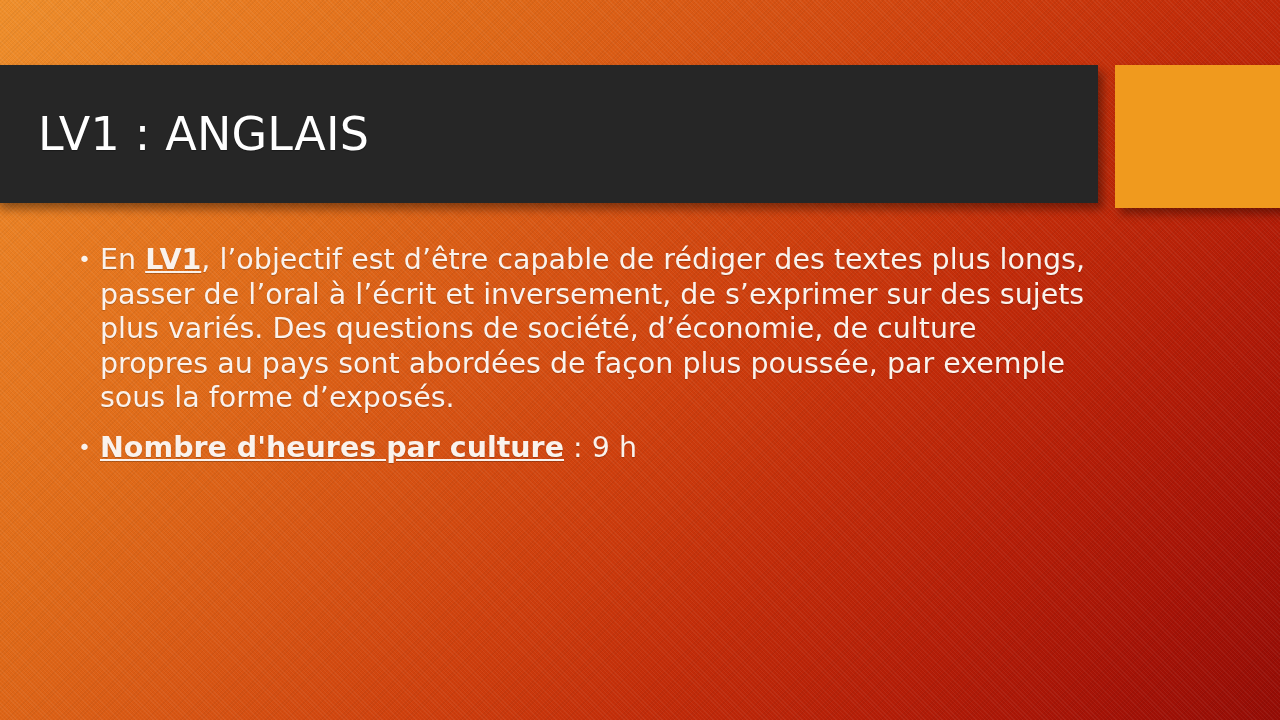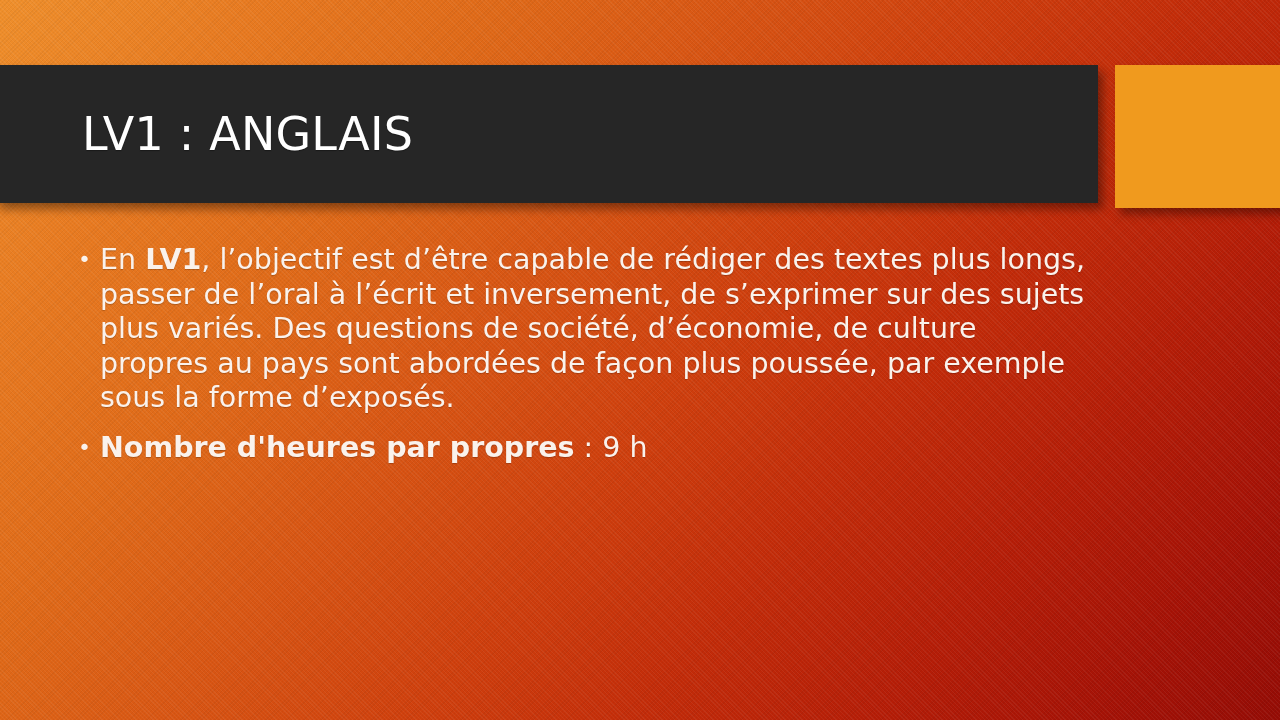--- a/index.html
+++ b/index.html
@@ -61,21 +61,21 @@
     display: flex;
     align-items: center;
   }
 
   .title-text {
     color: #ffffff;
     font-size: 46px;
     font-weight: 400;
     letter-spacing: 0.2px;
     line-height: 1;
-    margin-left: 88px;
+    margin-left: 44px;
     white-space: nowrap;
     text-shadow: 0 1px 1px rgba(0,0,0,0.35);
   }
 
   
   .accent-block {
     position: absolute;
     left: 1115px;
     top: 65px;
     width: 171px;
@@ -117,20 +117,21 @@
     user-select: none;
   }
 
   .bullet-text {
     flex: 1 1 auto;
     text-shadow: 0 1px 1px rgba(0,0,0,0.22);
   }
 
   .bullet-text b {
     font-weight: 700;
+    text-decoration: underline;
   }
 </style>
 </head>
 <body>
 
 <div class="slide">
 
   <div class="title-bar">
     <div class="title-text">LV1 : ANGLAIS</div>
   </div>
@@ -139,18 +140,18 @@
 
   <div class="body-area">
 
     <div class="bullet-row">
       <span class="bullet-dot">•</span>
       <span class="bullet-text"><span>En </span><b>LV1</b><span>, l’objectif est d’être capable de rédiger des textes plus longs, passer de l’oral à l’écrit et inversement, de s’exprimer sur des sujets plus variés. Des questions de société, d’économie, de culture propres au pays sont abordées de façon plus poussée, par exemple sous la forme d’exposés.</span></span>
     </div>
 
     <div class="bullet-row">
       <span class="bullet-dot">•</span>
-      <span class="bullet-text"><b>Nombre d'heures par propres</b><span> : 9 h</span></span>
+      <span class="bullet-text"><b>Nombre d'heures par culture</b><span> : 9 h</span></span>
     </div>
 
   </div>
 
 </div>
 
 </body></html>

